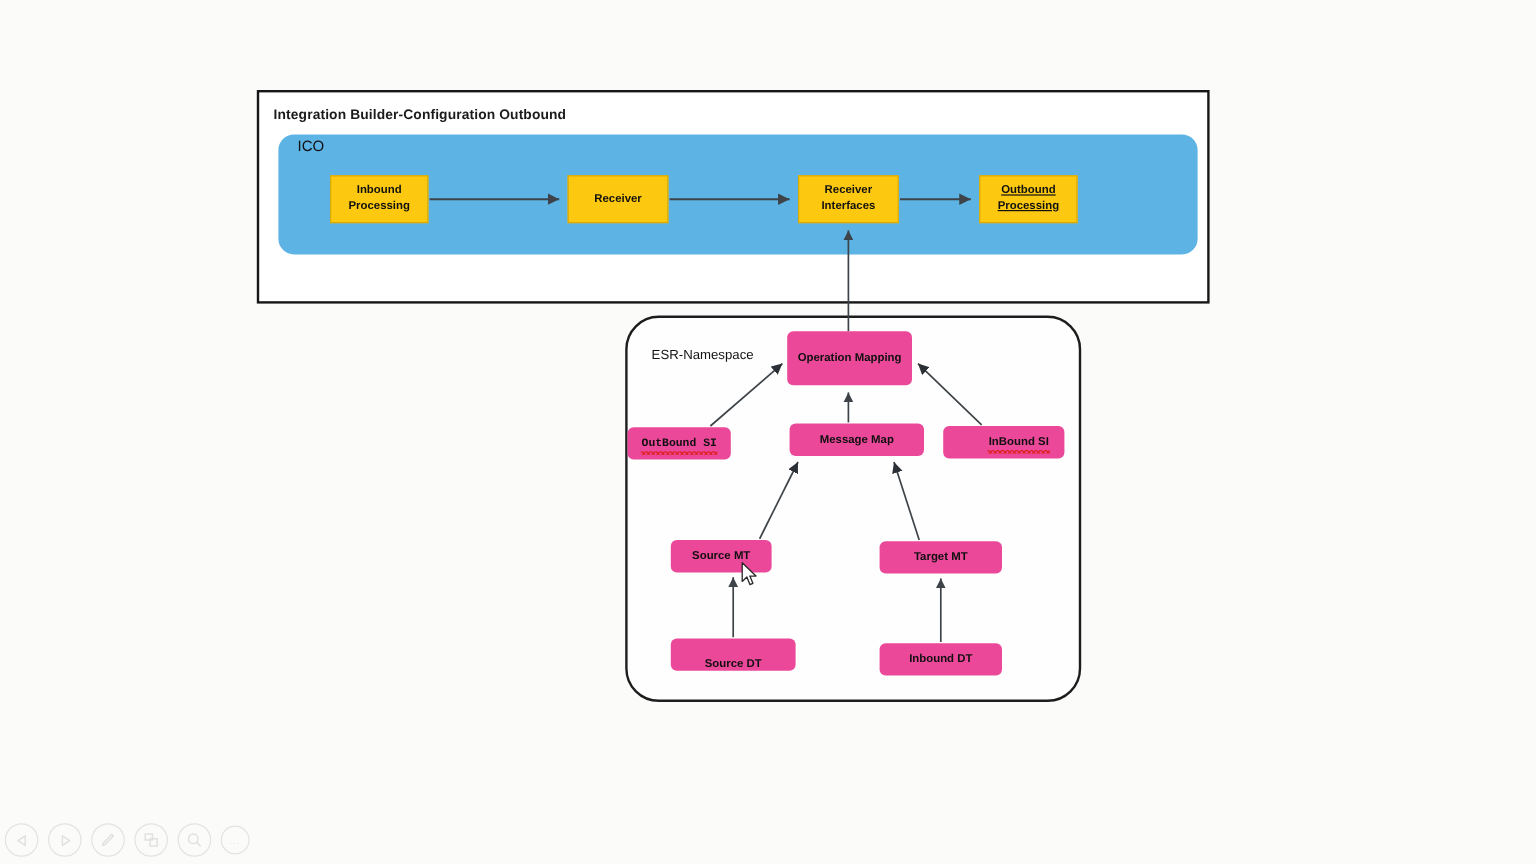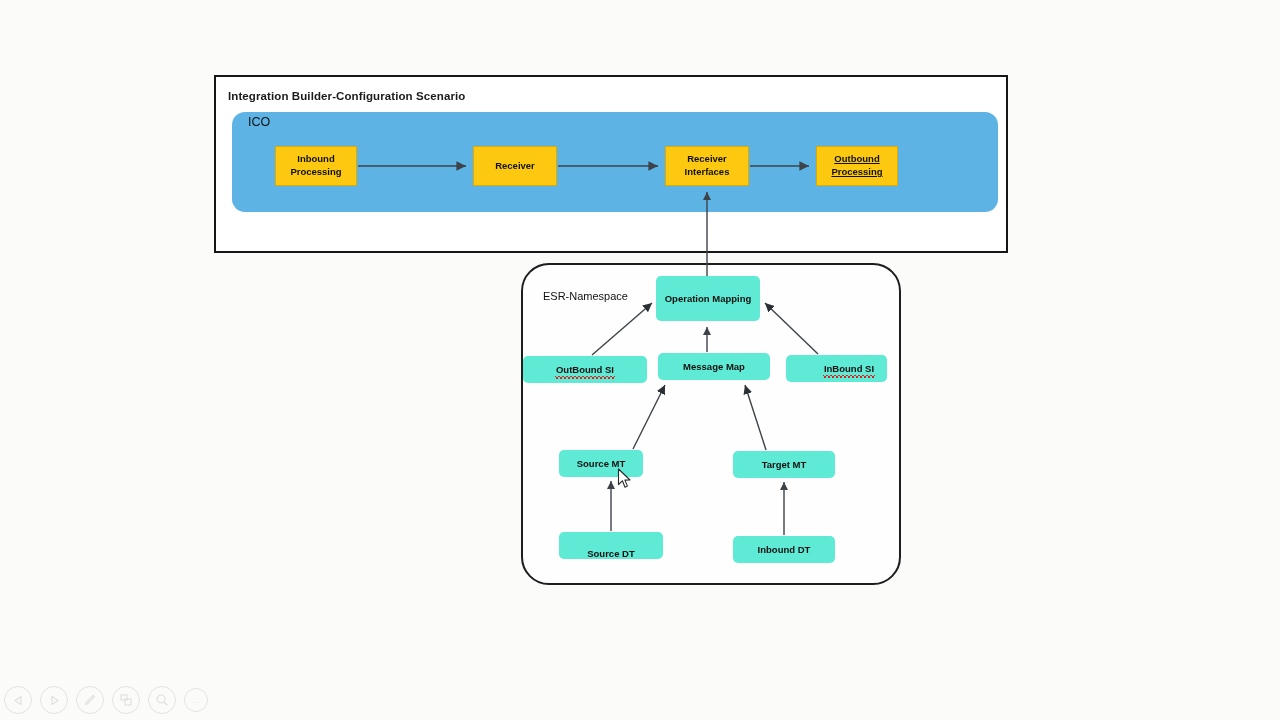--- a/index.html
+++ b/index.html
@@ -47,21 +47,21 @@
     border:2px solid #1d1d1d;border-radius:28px;background:#fdfefd;
     box-sizing:border-box;
   }
   .esr-label{
     position:absolute;left:543px;top:290px;
     font-size:11px;color:#111;white-space:nowrap;
   }
 
   
   .gbox{
-    position:absolute;background:#5eead4;border-radius:5px;
+    position:absolute;background:#ec4899;border-radius:5px;
     color:#101010;font-size:9.5px;font-weight:bold;text-align:center;
     display:flex;align-items:center;justify-content:center;
     box-sizing:border-box;
   }
   .gbox .txt{position:relative;display:inline-block;}
   .gbox .txt.misspelled::after{
     content:"";position:absolute;left:-1px;right:-1px;bottom:-4px;height:3px;
     background-image:
       linear-gradient(45deg,transparent 40%,#e02020 40%,#e02020 60%,transparent 60%),
       linear-gradient(-45deg,transparent 40%,#e02020 40%,#e02020 60%,transparent 60%);
@@ -82,21 +82,21 @@
     color:#e0e2e0;
   }
   .tb-dots{font-size:8px;letter-spacing:1px;color:#e0e2e0;}
 </style>
 </head>
 <body>
 
 <div id="stage">
 
   <div class="outer-panel"></div>
-  <div class="panel-title">Integration Builder-Configuration Scenario</div>
+  <div class="panel-title">Integration Builder-Configuration Outbound</div>
 
   <div class="ico-panel"></div>
   <div class="ico-label">ICO</div>
 
   <div class="ybox" style="left:275px;top:146px;width:82px;height:40px;">
     <span>
       <span>Inbound</span><br>
       <span>Processing</span>
     </span>
   </div>
@@ -119,21 +119,21 @@
     </span>
   </div>
 
   <div class="esr-box"></div>
   <div class="esr-label">ESR-Namespace</div>
 
   <div class="gbox" style="left:656px;top:276px;width:104px;height:45px;">
     <span class="txt">Operation Mapping</span>
   </div>
 
-  <div class="gbox" style="left:523px;top:356px;width:124px;height:27px;">
+  <div class="gbox" style="left:523px;top:356px;width:86px;height:27px;font-family:Liberation Mono, monospace;">
     <span class="txt misspelled">OutBound SI</span>
   </div>
 
   <div class="gbox" style="left:658px;top:353px;width:112px;height:27px;">
     <span class="txt">Message Map</span>
   </div>
 
   <div class="gbox" style="left:786px;top:355px;width:101px;height:27px;padding-left:25px;">
     <span class="txt misspelled">InBound SI</span>
   </div>

